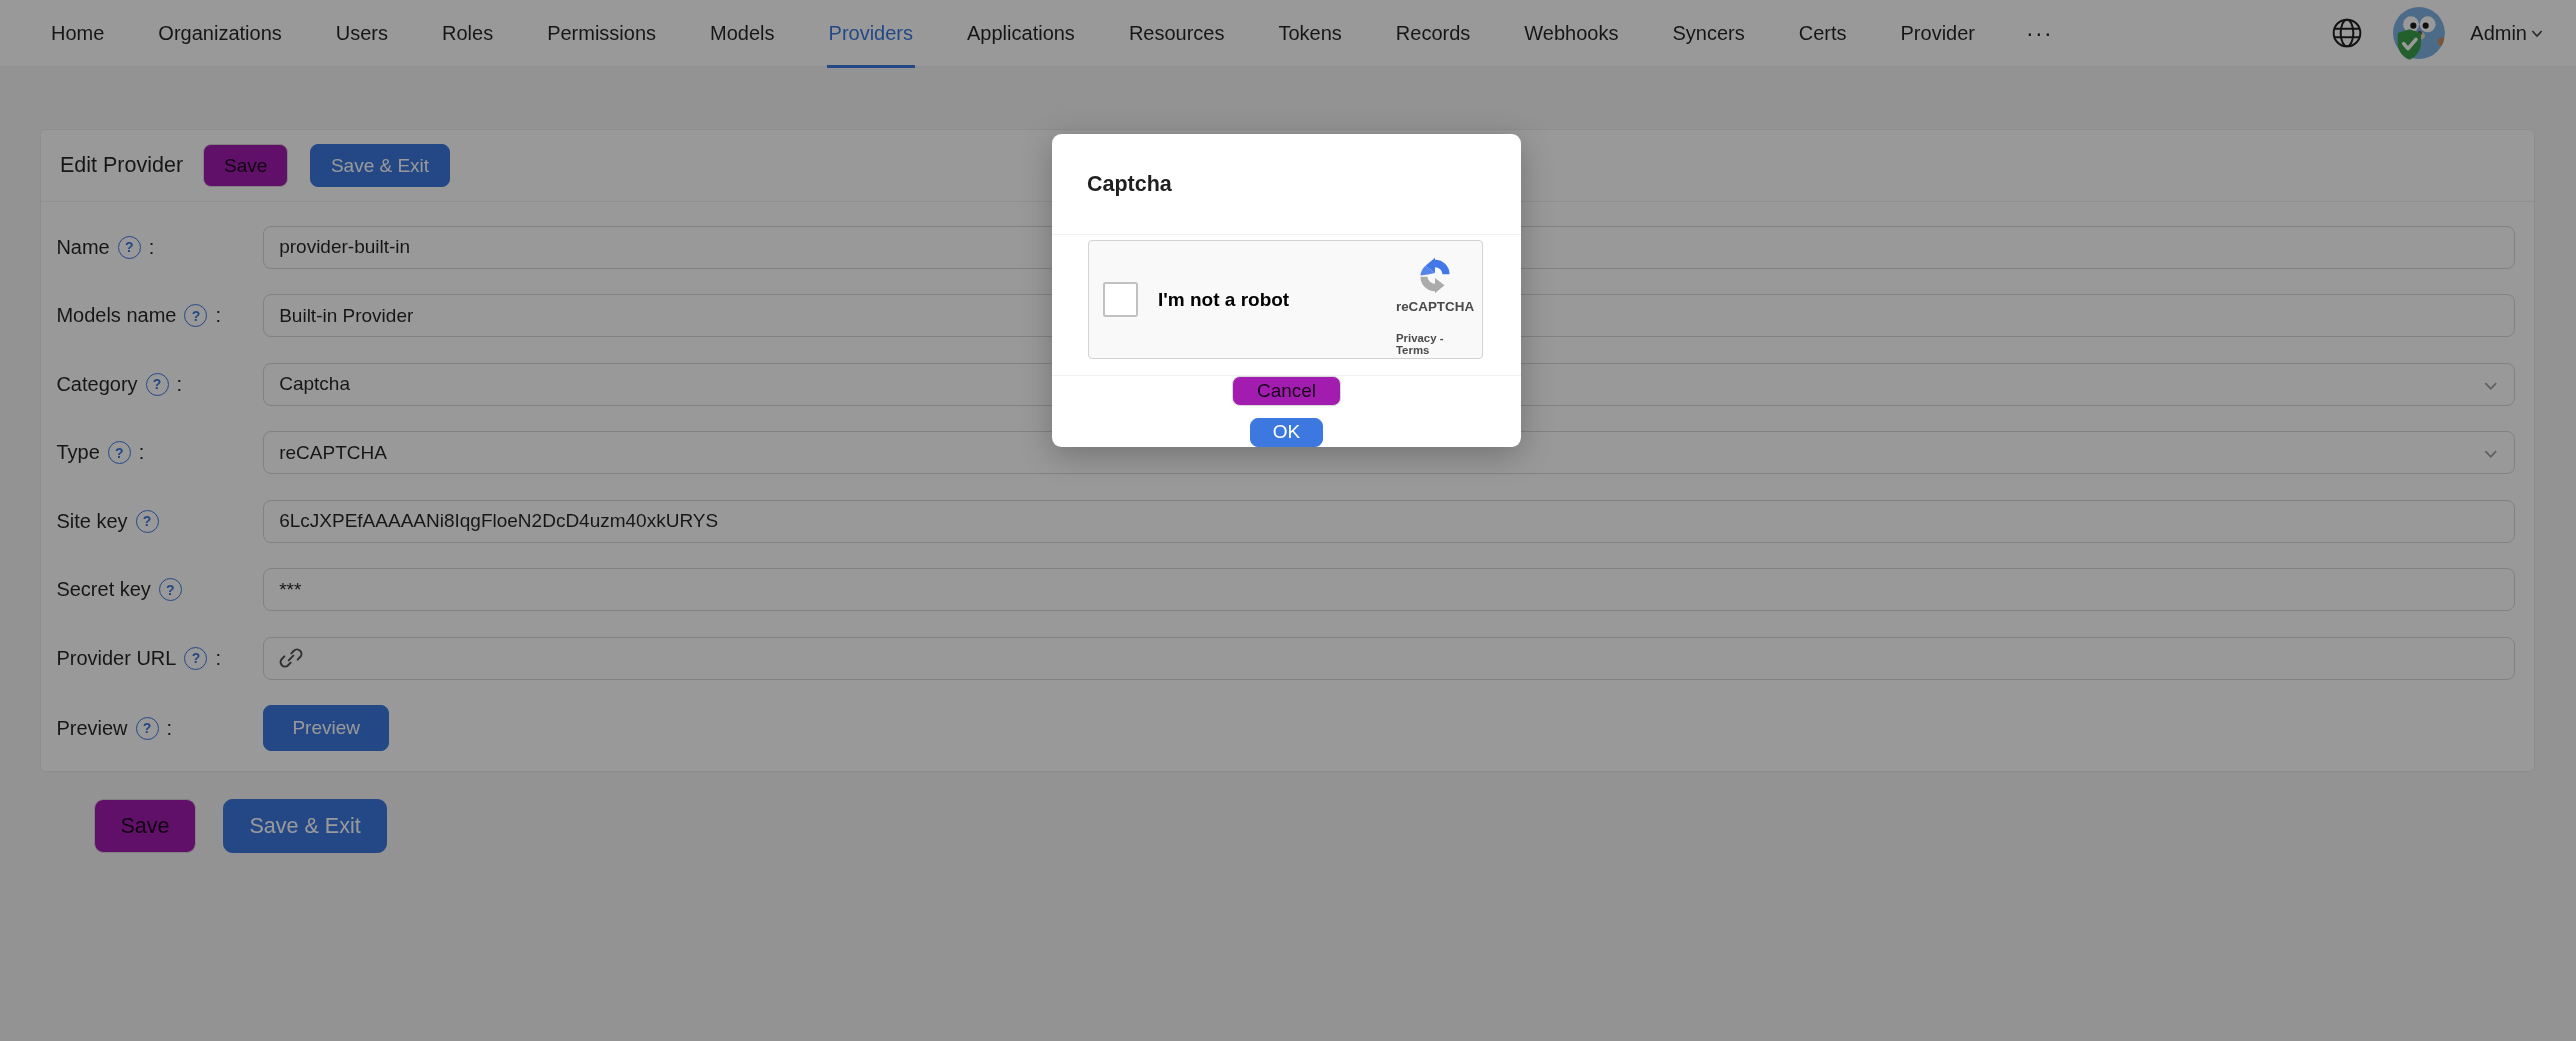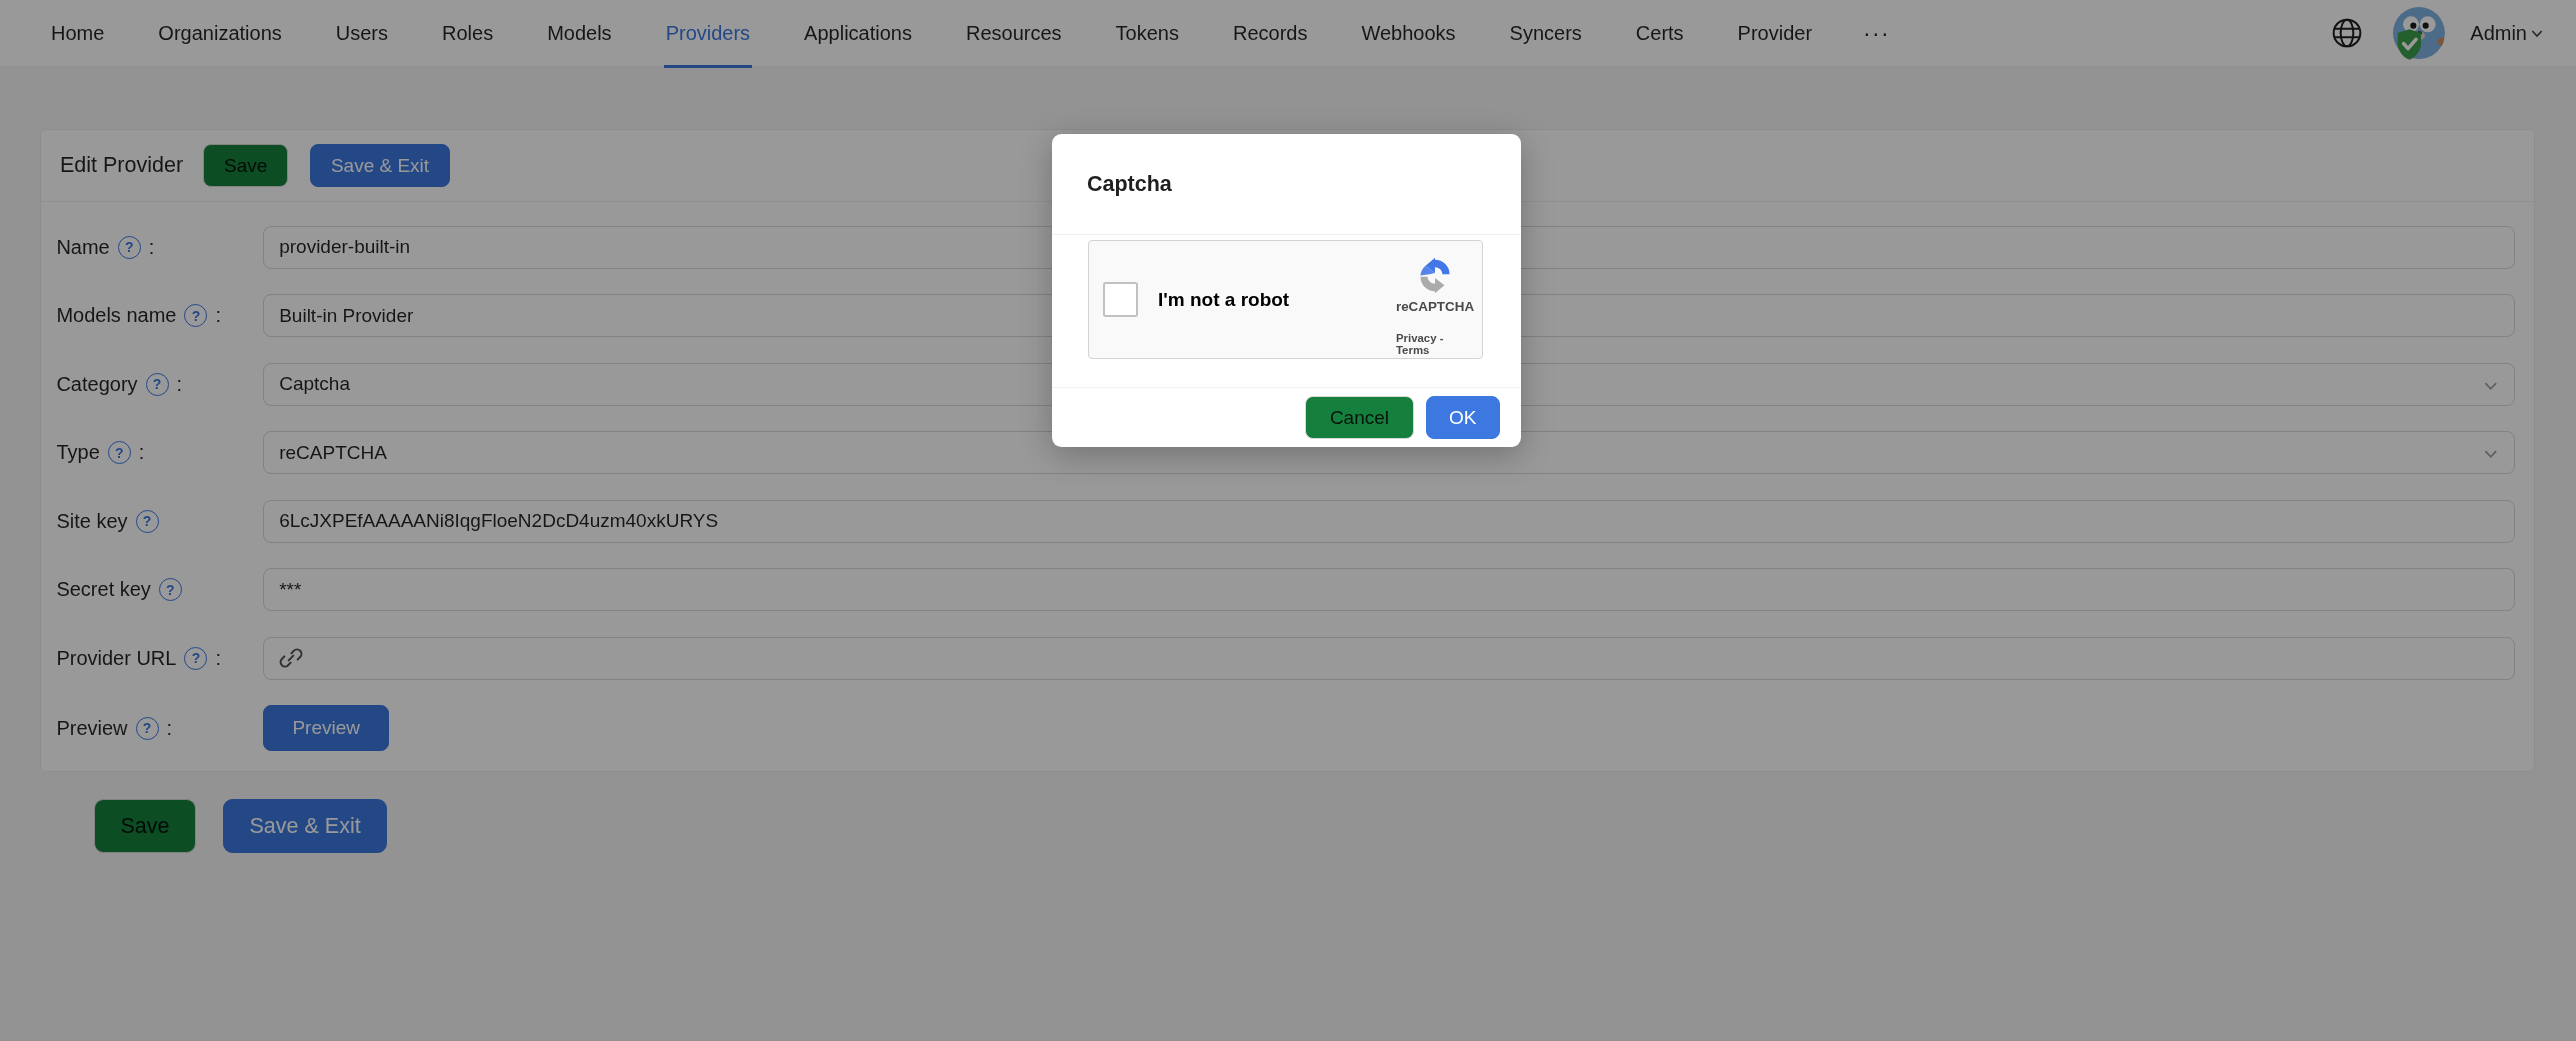--- a/index.html
+++ b/index.html
@@ -18,21 +18,21 @@
   .avatar { width:56px; height:56px; border-radius:50%; overflow:hidden; display:block; }
   .admin-wrap { display:flex; align-items:center; gap:2px; cursor:pointer; }
   .admin-name { font-size:20px; color:rgba(0,0,0,0.85); }
 
   
   .card { position:absolute; left:40px; top:129px; width:2495px; height:643px; background:#fff;
     border:0.7px solid #ebebeb; border-radius:5.4px; z-index:1; }
   .card-header { height:72px; display:flex; align-items:center; padding:0 19px; border-bottom:1.3px solid #f0f0f0; }
   .card-title { font-size:21.5px; font-weight:500; color:rgba(0,0,0,0.85); margin-right:20px; }
   .btn { display:inline-flex; align-items:center; justify-content:center; height:43px; padding:0 20px;
-    font-size:19px; font-family:inherit; color:rgba(0,0,0,0.85); background:#15803d;
+    font-size:19px; font-family:inherit; color:rgba(0,0,0,0.85); background:#a21caf;
     border:1.3px solid #d9d9d9; border-radius:8px; cursor:pointer; white-space:nowrap; }
   .btn.primary { background:#3c78e0; border-color:#3c78e0; color:#fff; }
   .btn.large { height:54px; font-size:21.5px; padding:0 25.5px; border-radius:9.4px; }
   .hdr-gap { width:21.5px; }
 
   .form { padding:23.5px 19px 0 15.4px; }
   .form-row { display:grid; grid-template-columns:207px 1fr; align-items:center; height:43px; margin-bottom:25.5px; }
   .form-row.tall { height:46px; }
   .f-label { display:flex; align-items:center; gap:8px; font-size:20px; color:rgba(0,0,0,0.85); }
   .help { width:23px; height:23px; min-width:23px; border:1.7px solid #3c78e0; border-radius:50%;
@@ -55,31 +55,32 @@
   .modal-title { font-size:21.5px; font-weight:600; color:rgba(0,0,0,0.88); }
   .modal-body { padding:5.4px 36px 0 36px; }
   .recaptcha { width:395px; height:119px; background:#f9f9f9; border:1.3px solid #d3d3d3; border-radius:4px;
     position:relative; display:flex; align-items:center;font-weight:bold; }
   .rc-checkbox { width:35px; height:35px; min-width:35px; background:#fff; border:2.7px solid #c1c1c1;
     border-radius:2.7px; margin-left:14px; cursor:pointer; }
   .rc-label { margin-left:20px; font-size:19px; color:#000; }
   .rc-brand { position:absolute; right:8px; top:14.8px; width:78px; display:flex; flex-direction:column; align-items:center; }
   .rc-name { font-size:13.4px; color:#4a4a4a; margin-top:3.4px; }
   .rc-links { font-size:11.4px; color:#4a4a4a; margin-top:18px; }
-  .modal-footer { position:absolute; left:0; right:0; bottom:0; height:60px; border-top:1.3px solid #f0f0f0;
-    display:flex; align-items:center; justify-content:flex-end; gap:12px; padding:0 21.5px; }
+  .modal-footer { position:absolute; left:0; right:0; bottom:0; height:72px; border-top:1.3px solid #f0f0f0;
+    display:flex; align-items:center; justify-content:flex-end; gap:12px; padding:0 21.5px;flex-direction:column; }
 </style>
 </head>
 <body>
 
 <div class="navbar">
   <div class="nav-item">Home</div>
   <div class="nav-item">Organizations</div>
   <div class="nav-item">Users</div>
   <div class="nav-item">Roles</div>
+  <div class="nav-item">Permissions</div>
   <div class="nav-item">Models</div>
   <div class="nav-item active">Providers</div>
   <div class="nav-item">Applications</div>
   <div class="nav-item">Resources</div>
   <div class="nav-item">Tokens</div>
   <div class="nav-item">Records</div>
   <div class="nav-item">Webhooks</div>
   <div class="nav-item">Syncers</div>
   <div class="nav-item">Certs</div>
   <div class="nav-item">Provider</div>

